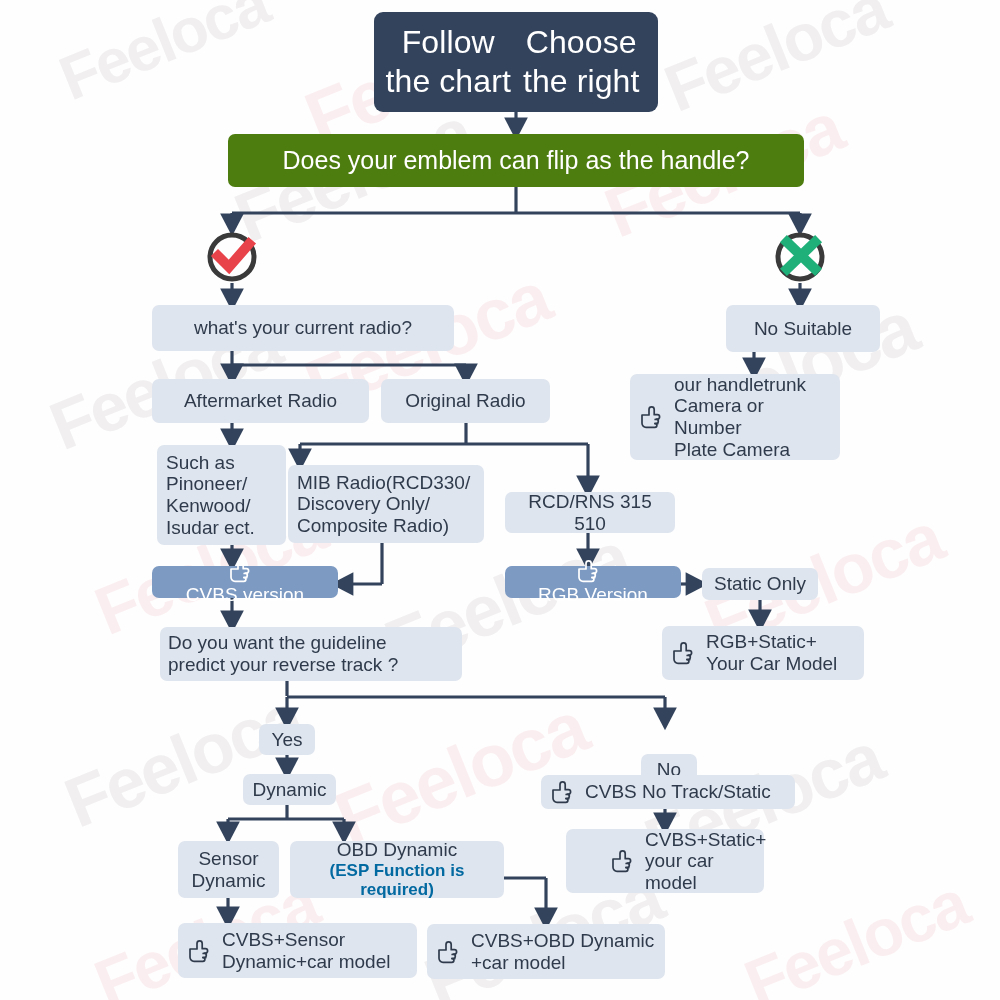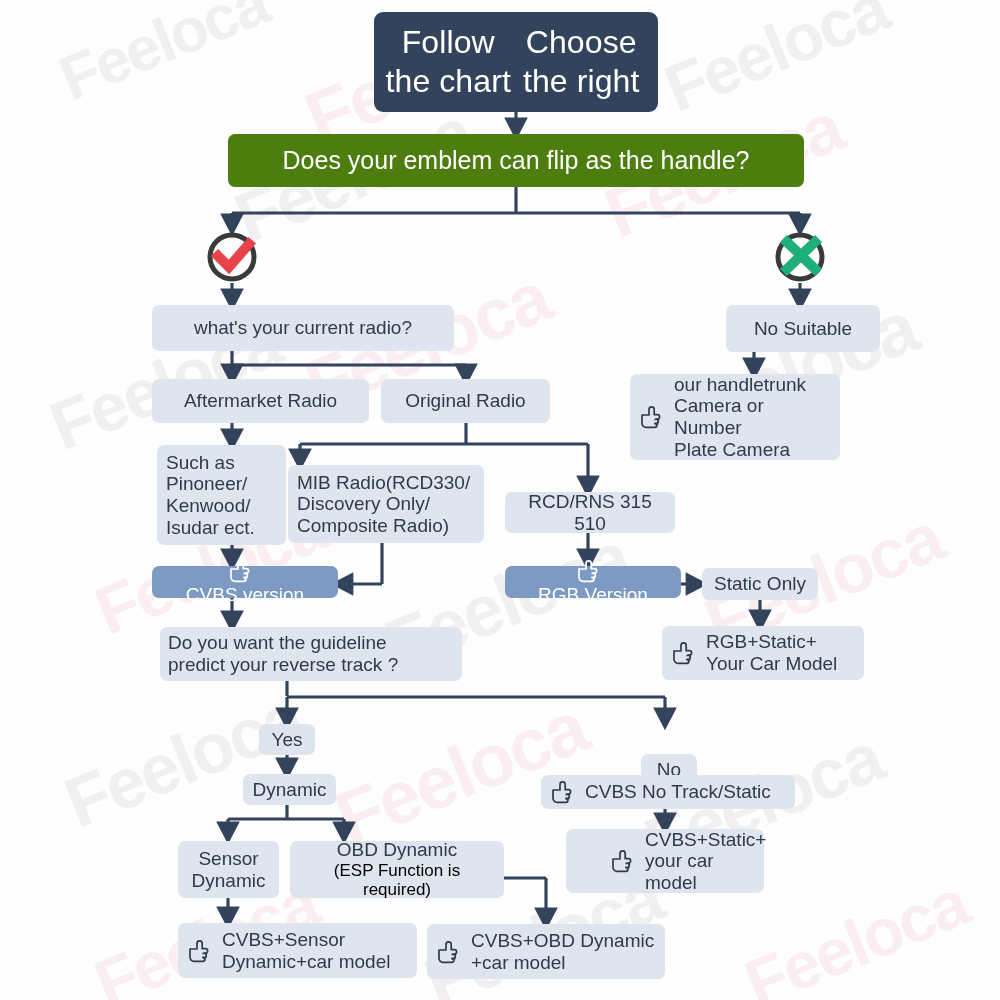--- a/index.html
+++ b/index.html
@@ -72,21 +72,21 @@
     flex:0 0 auto;
     width:30px;height:26px;
     margin-right:5px;
     display:inline-block;
   }
   .hand svg{display:block;width:30px;height:26px;}
   .withicon{justify-content:flex-start;text-align:left;}
   .withicon .txt{flex:1 1 auto;}
   .ctr-icon{justify-content:center;}
 
-  .esp{color:#000000;font-size:17px;display:block;}
+  .esp{color:#0369a1;font-size:17px;display:block;font-weight:bold;}
   .l1{display:block;}
 
   
   .badge{position:absolute;z-index:2;width:56px;height:56px;}
   .badge svg{display:block;width:56px;height:56px;}
 </style>
 </head>
 <body>
 
 <div id="stage">

